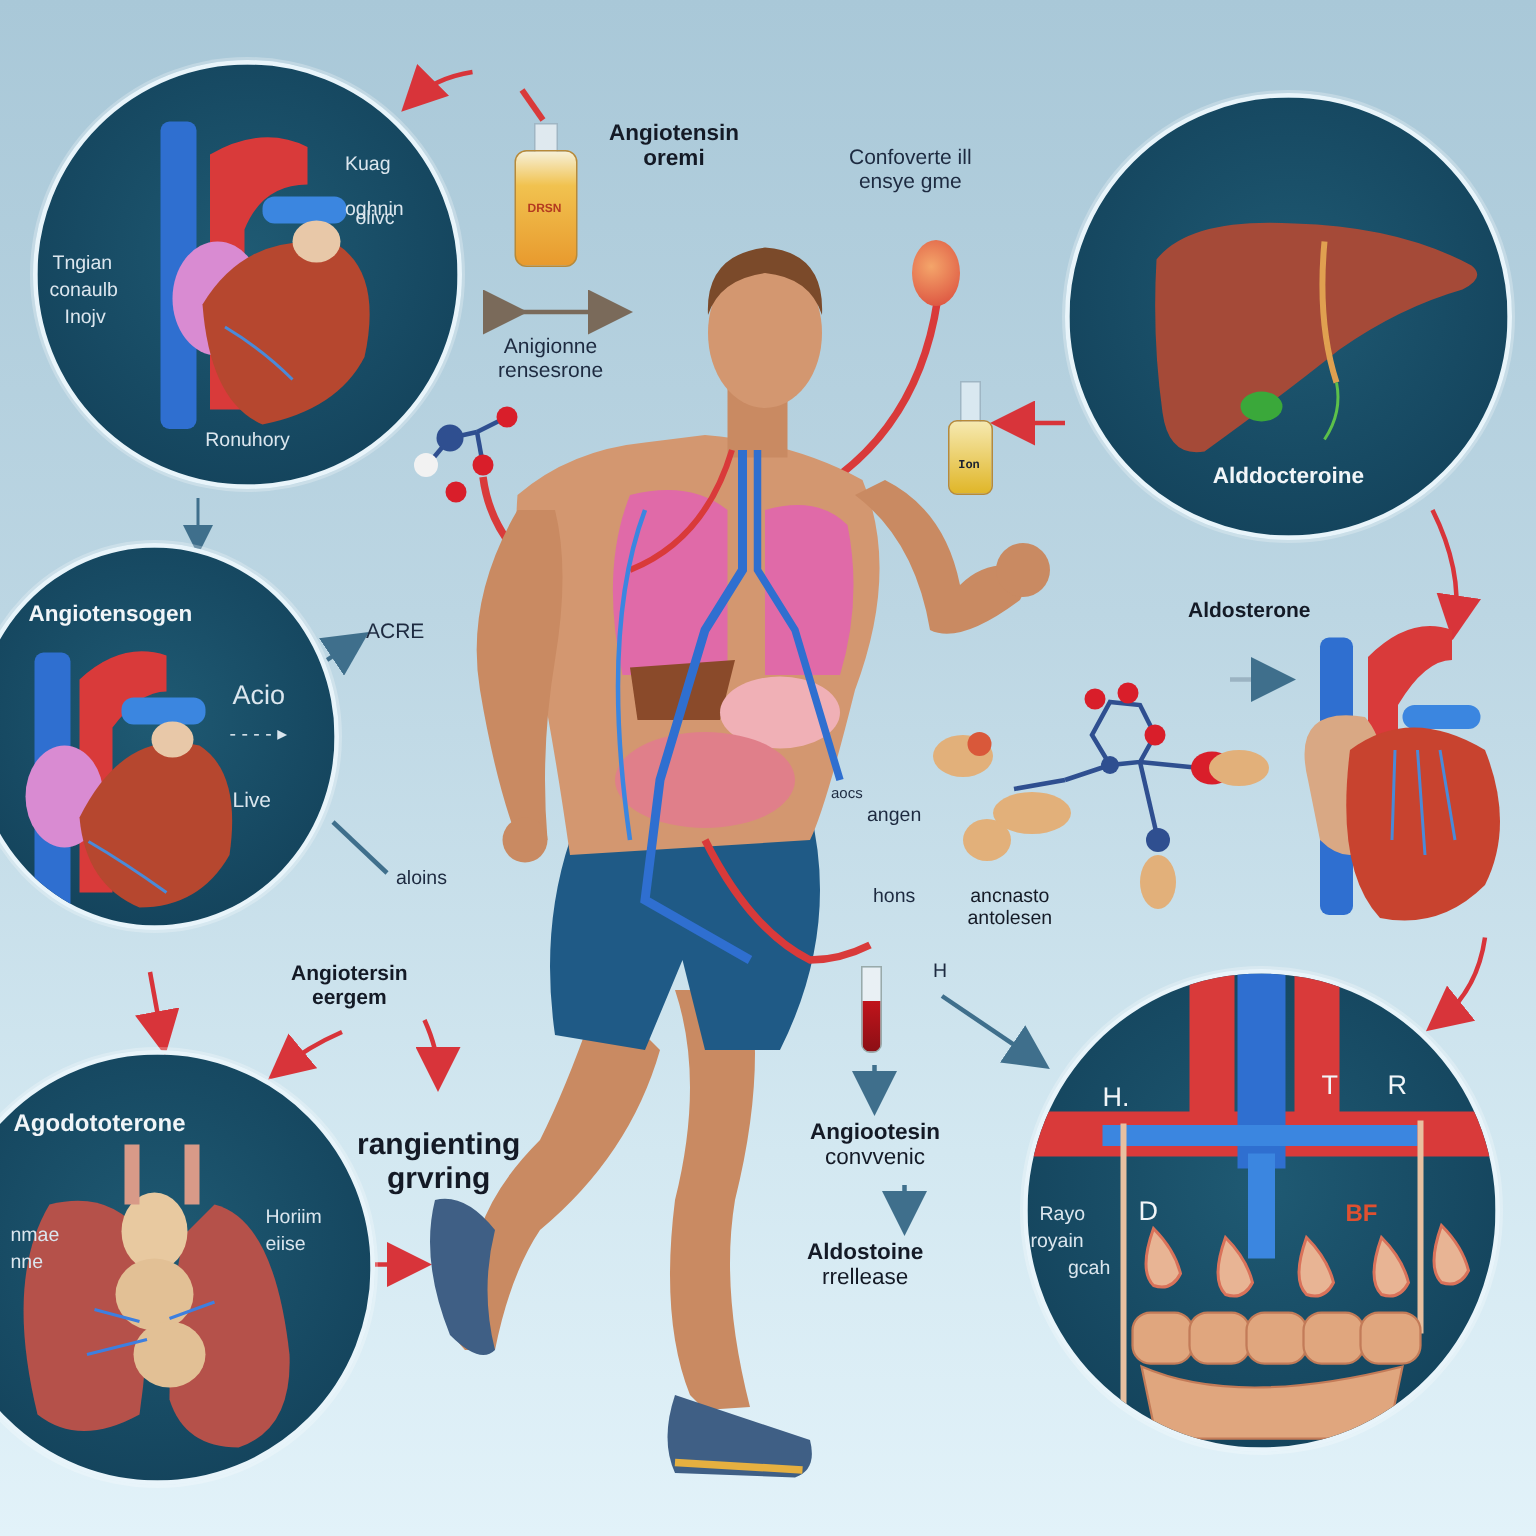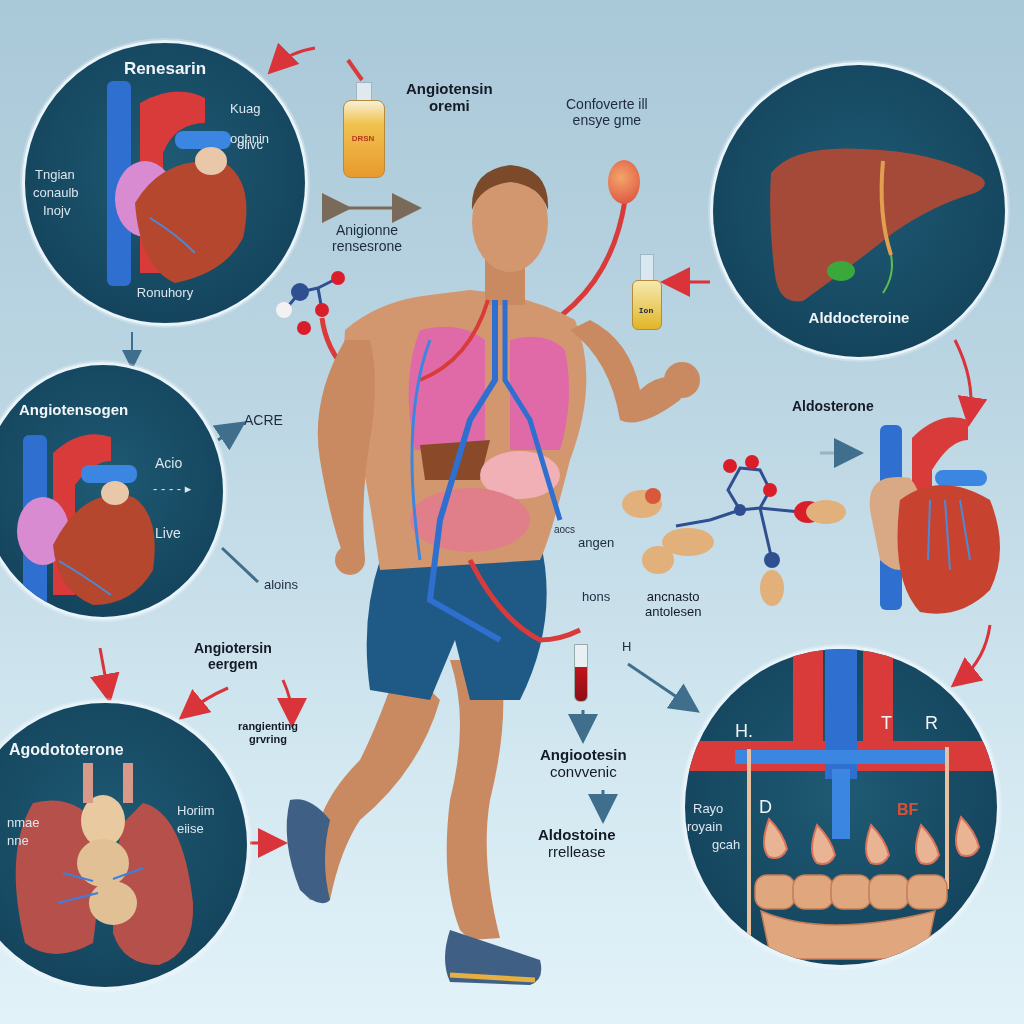--- a/index.html
+++ b/index.html
@@ -63,21 +63,20 @@
   <path d="M603,790 L603,812" stroke="#3f6f8c" stroke-width="3" fill="none" marker-end="url(#ab)"></path>
 
   <path d="M625,200 Q610,300 520,340 Q450,370 380,360" stroke="#d93a3a" stroke-width="5" fill="none"></path>
 
   <path d="M322,318 Q330,380 410,410" stroke="#d93a3a" stroke-width="5" fill="none"></path>
 
   <path d="M348,60 L362,80" stroke="#d93a3a" stroke-width="4" fill="none"></path>
 </svg>
 
 <div class="circle" style="left:22px;top:40px;width:280px;height:280px;">
-  <div class="ctext" style="left:0;right:0;top:16px;font-size:17px;">Renesarin</div>
   <svg width="280" height="280">
     <rect x="82" y="38" width="24" height="205" rx="6" fill="#2f6fd0"></rect>
     <path d="M115,60 L115,230 L138,230 L138,110 Q150,80 180,80 L180,55 Q150,40 115,60z" fill="#d93a3a"></path>
     <rect x="150" y="88" width="56" height="18" rx="8" fill="#3b86e0"></rect>
     <ellipse cx="120" cy="156" rx="30" ry="38" fill="#d98bd2"></ellipse>
     <path d="M110,160 Q140,110 200,120 Q230,140 218,195 Q200,230 150,240 Q115,225 110,160z" fill="#b6472f"></path>
     <path d="M125,175 Q150,190 170,210" stroke="#4a8ad8" stroke-width="2" fill="none"></path>
     <ellipse cx="186" cy="118" rx="16" ry="14" fill="#e8c8a8"></ellipse>
   </svg>
   <div class="csub" style="left:205px;top:58px;">Kuag</div>
@@ -103,21 +102,21 @@
   <div class="ctext" style="left:36px;top:36px;font-size:15px;">Angiotensogen</div>
   <svg width="240" height="252">
     <rect x="40" y="70" width="24" height="190" rx="6" fill="#2f6fd0"></rect>
     <path d="M70,88 L70,230 L92,230 L92,120 Q110,96 128,96 L128,72 Q98,62 70,88z" fill="#d93a3a"></path>
     <rect x="98" y="100" width="56" height="18" rx="8" fill="#3b86e0"></rect>
     <ellipse cx="60" cy="166" rx="26" ry="34" fill="#d98bd2"></ellipse>
     <path d="M70,180 Q100,120 150,132 Q178,150 170,205 Q150,240 110,240 Q74,225 70,180z" fill="#b6472f"></path>
     <path d="M76,196 Q100,210 128,230" stroke="#4a8ad8" stroke-width="2" fill="none"></path>
     <ellipse cx="132" cy="128" rx="14" ry="12" fill="#e8c8a8"></ellipse>
   </svg>
-  <div class="csub" style="left:172px;top:90px;font-size:14px;">Acio</div>
+  <div class="csub" style="left:172px;top:90px;font-size:18px;">Acio</div>
   <div class="csub" style="left:170px;top:116px;">- - - - ▸</div>
   <div class="csub" style="left:172px;top:160px;font-size:14px;">Live</div>
 </div>
 
 <div class="circle" style="left:-40px;top:700px;width:284px;height:284px;">
   <div class="ctext" style="left:46px;top:38px;font-size:16px;">Agodototerone</div>
   <svg width="284" height="284">
     <path d="M70,100 Q40,150 62,240 Q90,262 130,240 Q140,170 132,120 Q110,90 70,100z" fill="#b5514a"></path>
     <path d="M180,100 Q220,110 230,200 Q232,250 196,262 Q160,262 150,230 Q150,160 160,120z" fill="#b5514a"></path>
     <ellipse cx="140" cy="118" rx="22" ry="26" fill="#e8c9a0"></ellipse>
@@ -280,21 +279,21 @@
   <div>Confoverte ill</div>
   <div>ensye gme</div>
 </div>
 <div class="labelthin" style="left:244px;top:412px;font-size:14px;">ACRE</div>
 <div class="labelthin" style="left:264px;top:578px;font-size:13px;">aloins</div>
 <div class="label" style="left:792px;top:398px;font-size:14px;">Aldosterone</div>
 <div class="label" style="left:194px;top:640px;font-size:14px;">
   <div>Angiotersin</div>
   <div>eergem</div>
 </div>
-<div class="label" style="left:238px;top:720px;font-size:11px;">
+<div class="label" style="left:238px;top:752px;font-size:20px;">
   <div>rangienting</div>
   <div>grvring</div>
 </div>
 <div class="labelthin" style="left:554px;top:524px;font-size:10px;">aocs</div>
 <div class="labelthin" style="left:578px;top:536px;font-size:13px;">angen</div>
 <div class="labelthin" style="left:582px;top:590px;font-size:13px;">hons</div>
 <div class="label" style="left:645px;top:590px;font-size:13px;font-weight:normal;">
   <div>ancnasto</div>
   <div>antolesen</div>
 </div>

